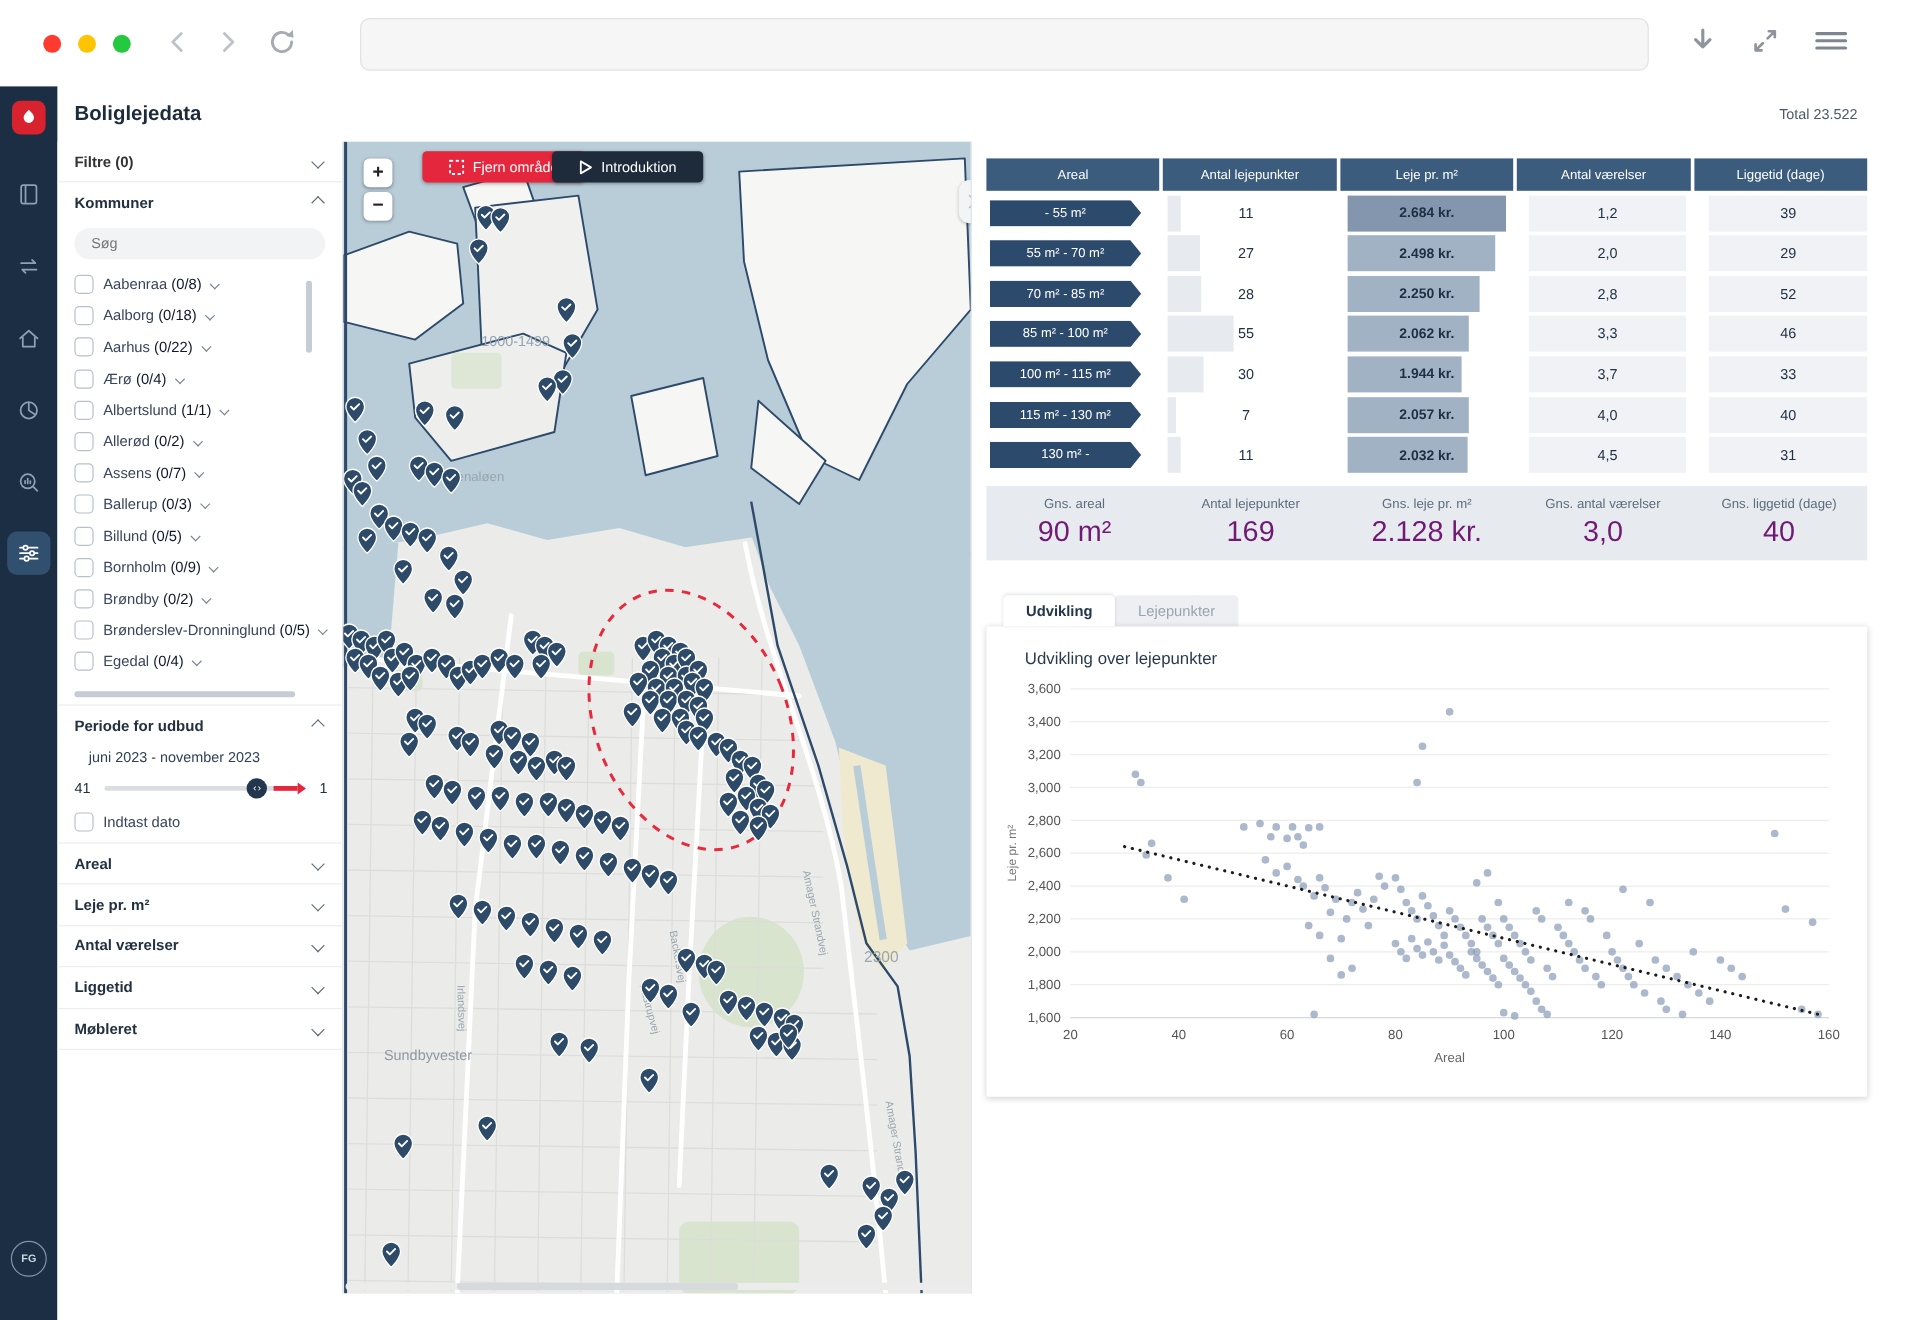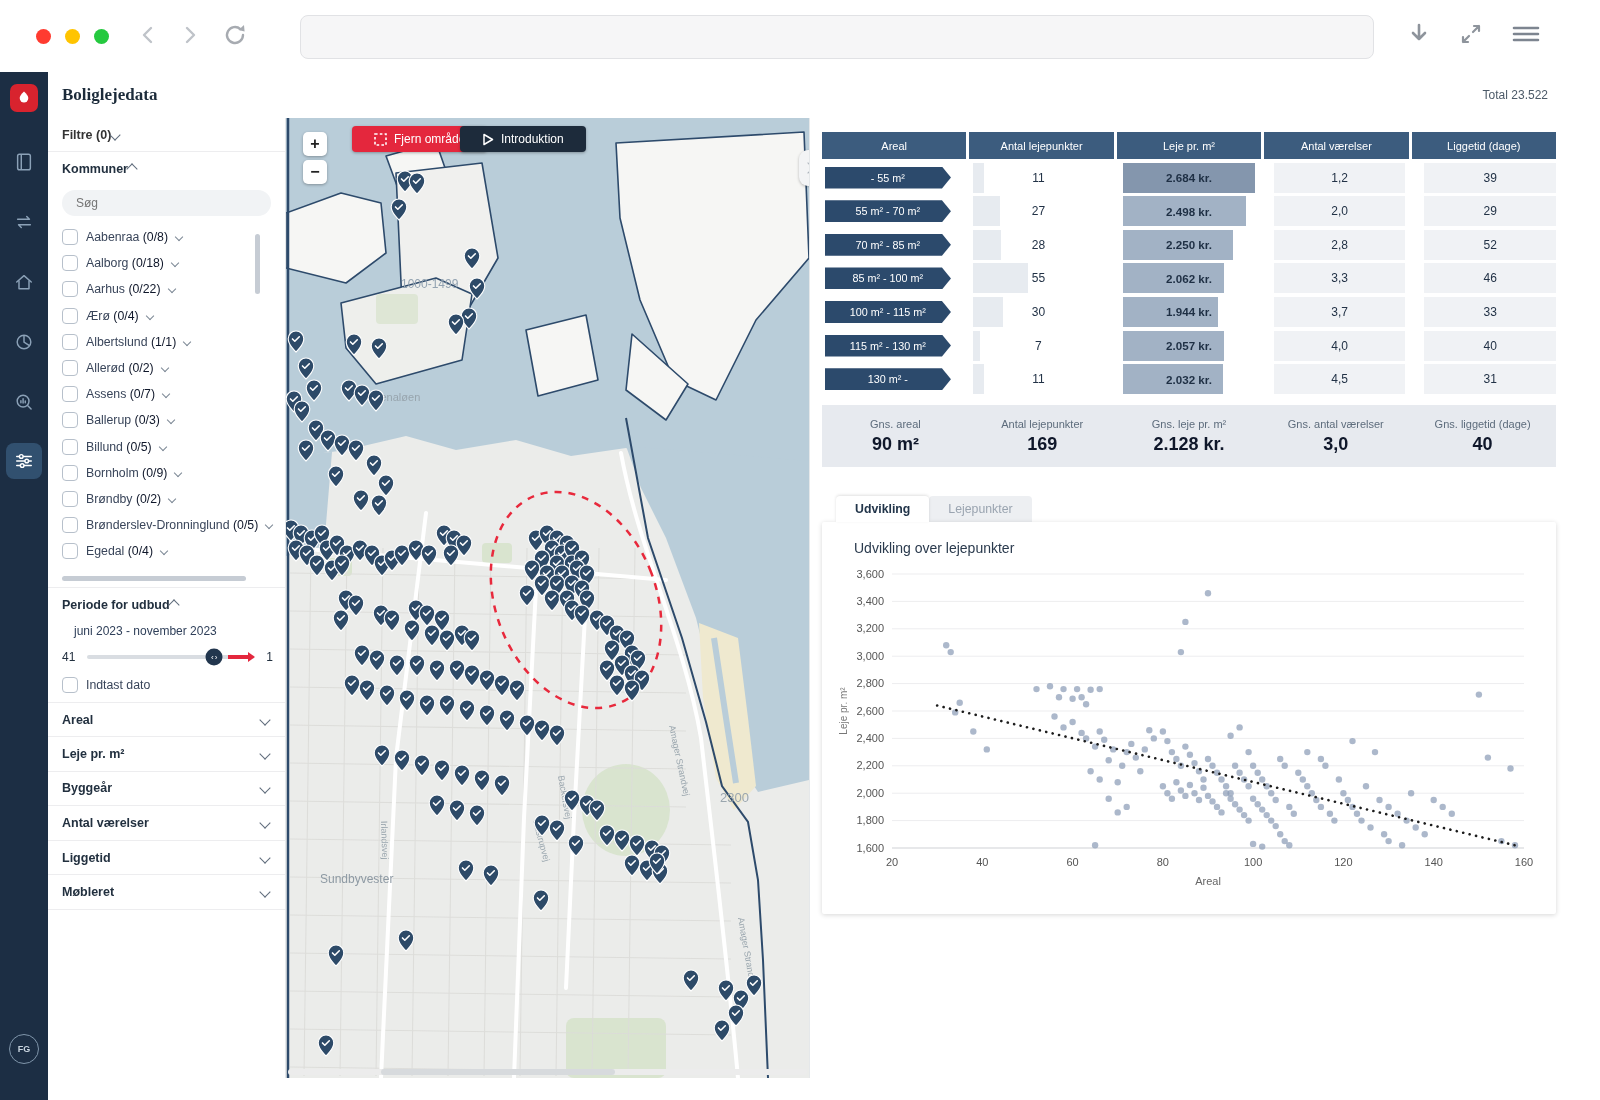--- a/index.html
+++ b/index.html
@@ -23,27 +23,27 @@
     display:flex;align-items:center;justify-content:center;}
   .logo-box{position:absolute;left:10px;top:12px;width:28px;height:28px;background:#d8232e;border-radius:7px;
     display:flex;align-items:center;justify-content:center;}
   .avatar{position:absolute;left:9px;top:962px;width:28px;height:28px;border:1.5px solid #7f95aa;border-radius:50%;
     color:#c8d4df;font-size:9px;font-weight:700;display:flex;align-items:center;justify-content:center;}
 
   
   .content{position:absolute;left:48px;top:72px;width:1552px;height:1028px;background:#fff;}
   .app-header{position:absolute;left:0;top:0;width:100%;height:46px;display:flex;align-items:center;
     justify-content:space-between;padding:0 52px 0 14px;box-sizing:border-box;}
-  .app-header h1{font-size:17px;margin:0;color:#1c2b3a;font-family:Liberation Serif, serif;}
+  .app-header h1{font-size:17px;margin:0;color:#1c2b3a;}
   .total{font-size:12px;color:#4c5a68;}
   .body{position:absolute;left:0;top:46px;width:100%;height:982px;}
 
   
   .filters{position:absolute;left:0;top:0;width:237px;height:982px;background:#fff;font-size:12.5px;}
-  .f-row{display:flex;align-items:center;height:34px;padding:0 16px 0 14px;
+  .f-row{display:flex;align-items:center;justify-content:space-between;height:34px;padding:0 16px 0 14px;
     font-weight:700;font-size:12.5px;color:#22303f;box-sizing:border-box;}
   .f-row.bordered{border-bottom:1px solid #ededef;}
   .chev{width:7px;height:7px;border-right:1.6px solid #5f6c7b;border-bottom:1.6px solid #5f6c7b;
     transform:rotate(45deg);flex:none;}
   .chev.up{transform:rotate(-135deg);}
   .chev.sm{width:5px;height:5px;border-color:#7b8794;}
   .search{margin:4px 14px 8px;height:26px;background:#f1f3f5;border-radius:13px;display:flex;align-items:center;}
   .search input{border:none;background:transparent;outline:none;padding:0 14px;font-size:12px;width:100%;color:#5d6a78;}
   .k-item{display:flex;align-items:center;gap:8px;height:26.2px;padding:0 12px 0 14px;white-space:nowrap;overflow:hidden;}
   .cb{width:14px;height:14px;border:1.5px solid #b7c0cb;border-radius:4px;background:#fff;flex:none;}
@@ -94,21 +94,21 @@
   .bar{position:absolute;left:0;top:0;height:100%;z-index:1;}
   .antal-bar{background:#e7ebf0;}
   .leje-bar{background:#a2b2c5;}
   .leje-bar.dark{background:#8496ad;}
   .cell.leje span{font-weight:700;color:#1e2f44;font-size:11.6px;}
   .cell.plain{background:#f0f2f5;}
   .summary{position:absolute;left:0;top:287px;width:734px;height:62px;background:#e7eaef;
     display:grid;grid-template-columns:repeat(5,1fr);}
   .sum-item{display:flex;flex-direction:column;align-items:center;justify-content:center;gap:4px;}
   .sum-label{font-size:11px;color:#5d6c7c;}
-  .sum-value{font-size:18px;font-weight:700;color:#0f172a;}
+  .sum-value{font-size:24px;font-weight:400;color:#701a75;}
   .tabs{position:absolute;left:14px;top:378px;display:flex;}
   .tab{height:26px;padding:0 19px;display:flex;align-items:center;font-size:12.3px;border-radius:4px 4px 0 0;}
   .tab.active{background:#fff;color:#22354a;font-weight:700;box-shadow:0 -1px 3px rgba(0,0,0,.12);z-index:2;}
   .tab.inactive{background:#edeff2;color:#9aa4b0;}
   .chart-card{position:absolute;left:0;top:404px;width:734px;height:392px;background:#fff;
     box-shadow:0 1px 5px rgba(0,0,0,.16);border-radius:2px;}
   .chart-title{font-size:14px;color:#2a3a4d;padding:18px 0 4px 32px;}
   #scatter-svg{display:block;margin-left:12px;}
 </style>
 </head>
@@ -311,24 +311,20 @@
           </div>
         </div>
 
         <div id="filter-sections">
             <div class="f-section">
               <span>Areal</span>
               <span class="chev"></span>
             </div>
             <div class="f-section">
               <span>Leje pr. m²</span>
-              <span class="chev"></span>
-            </div>
-            <div class="f-section">
-              <span>Byggeår</span>
               <span class="chev"></span>
             </div>
             <div class="f-section">
               <span>Antal værelser</span>
               <span class="chev"></span>
             </div>
             <div class="f-section">
               <span>Liggetid</span>
               <span class="chev"></span>
             </div>

